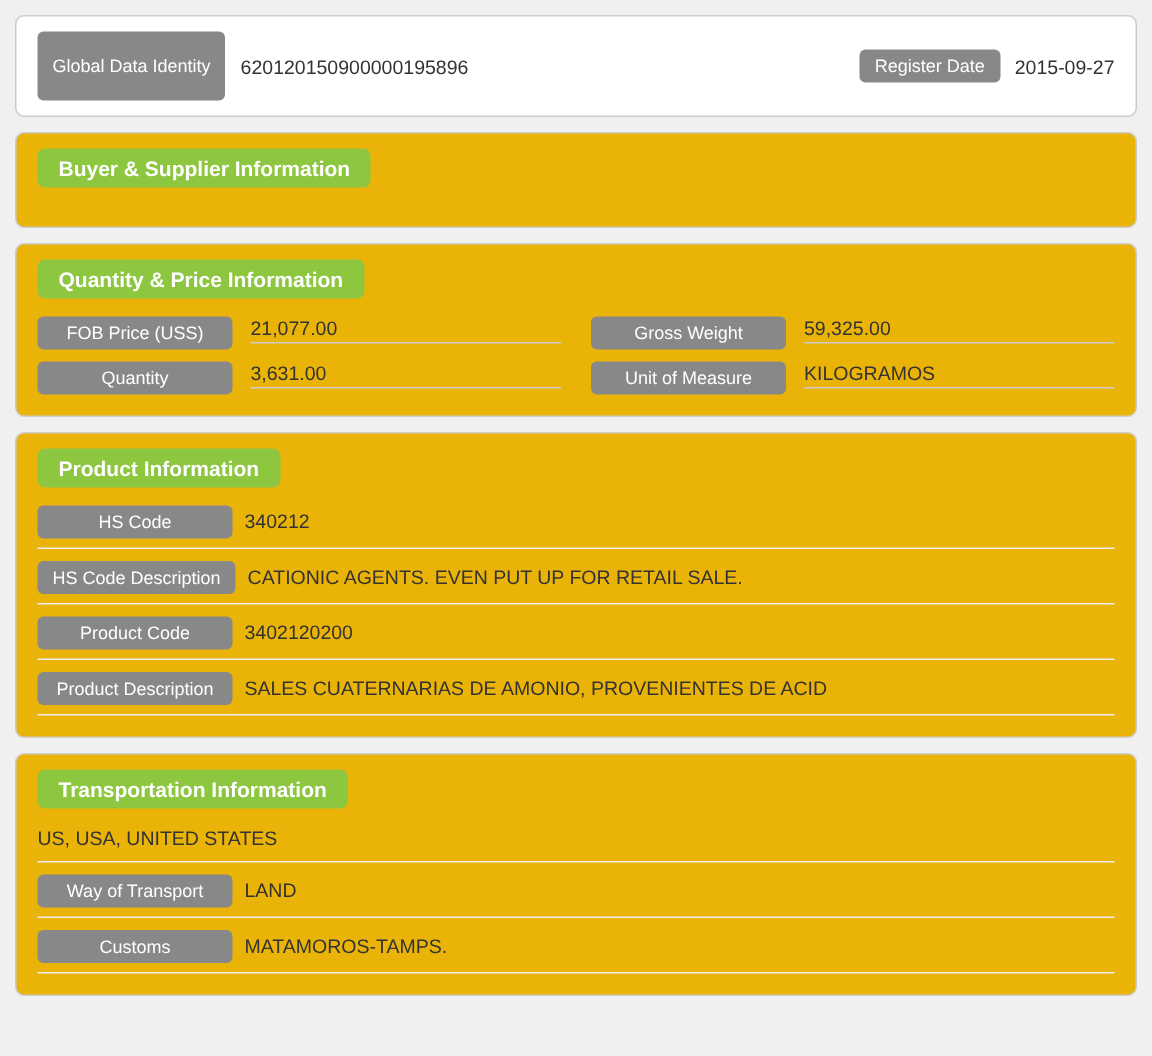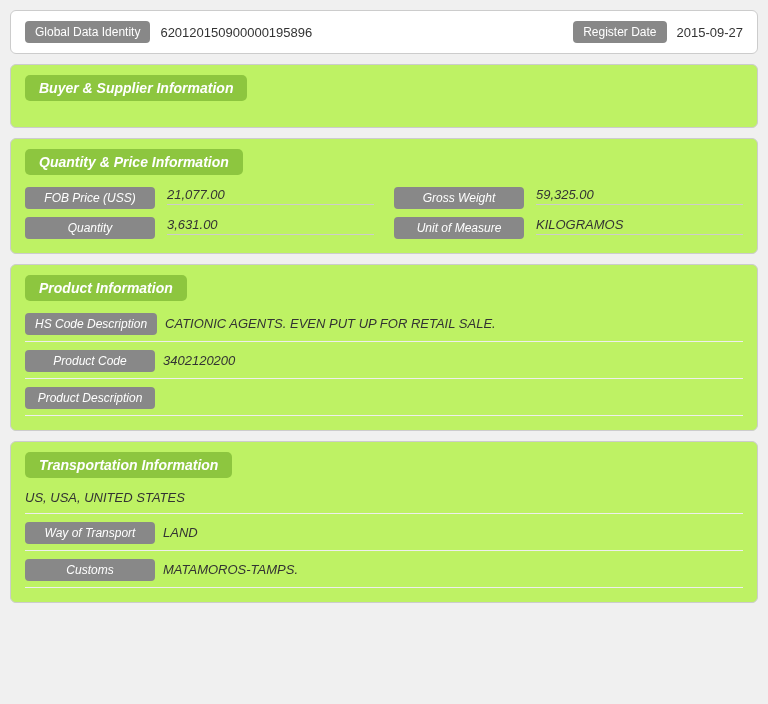--- a/index.html
+++ b/index.html
@@ -25,21 +25,21 @@
       border-radius: 6px;
       padding: 10px 14px;
       display: flex;
       align-items: center;
       gap: 10px;
     }
     .top-row .field-label {
       background: #888;
       color: #fff;
       border-radius: 4px;
-      padding: 4px 10px;
+      padding: 16px 10px;
       font-size: 12px;
       white-space: nowrap;
     }
     .top-row .field-value {
       color: #333;
       font-size: 13px;
       flex: 1;
     }
     .top-row .register-label {
       background: #888;
@@ -49,25 +49,24 @@
       font-size: 12px;
       white-space: nowrap;
     }
     .top-row .register-value {
       color: #333;
       font-size: 13px;
     }
 
     
     .section-card {
-      background: #bef264;
+      background: #eab308;
       border: 1px solid #ccc;
       border-radius: 6px;
       padding: 10px 14px 14px 14px;
-      font-style: italic;
     }
 
     .section-header {
       display: inline-block;
       background: #8dc63f;
       color: #fff;
       border-radius: 5px;
       padding: 5px 14px;
       font-size: 14px;
       font-weight: bold;
@@ -179,29 +178,34 @@
           <span class="value-box">KILOGRAMOS</span>
         </div>
       </div>
     </div>
   </div>
 
   <div class="section-card">
     <div class="section-header">Product Information</div>
     <div class="product-fields">
       <div class="field-row">
+        <span class="label-box">HS Code</span>
+        <span class="value-box">340212</span>
+      </div>
+      <div class="field-row">
         <span class="label-box">HS Code Description</span>
         <span class="value-box">CATIONIC AGENTS. EVEN PUT UP FOR RETAIL SALE.</span>
       </div>
       <div class="field-row">
         <span class="label-box">Product Code</span>
         <span class="value-box">3402120200</span>
       </div>
       <div class="field-row">
         <span class="label-box">Product Description</span>
+        <span class="value-box">SALES CUATERNARIAS DE AMONIO, PROVENIENTES DE ACID</span>
       </div>
     </div>
   </div>
 
   <div class="section-card">
     <div class="section-header">Transportation Information</div>
     <div class="product-fields">
       <div class="field-row">
         <span class="value-box">US, USA, UNITED STATES</span>
       </div>

